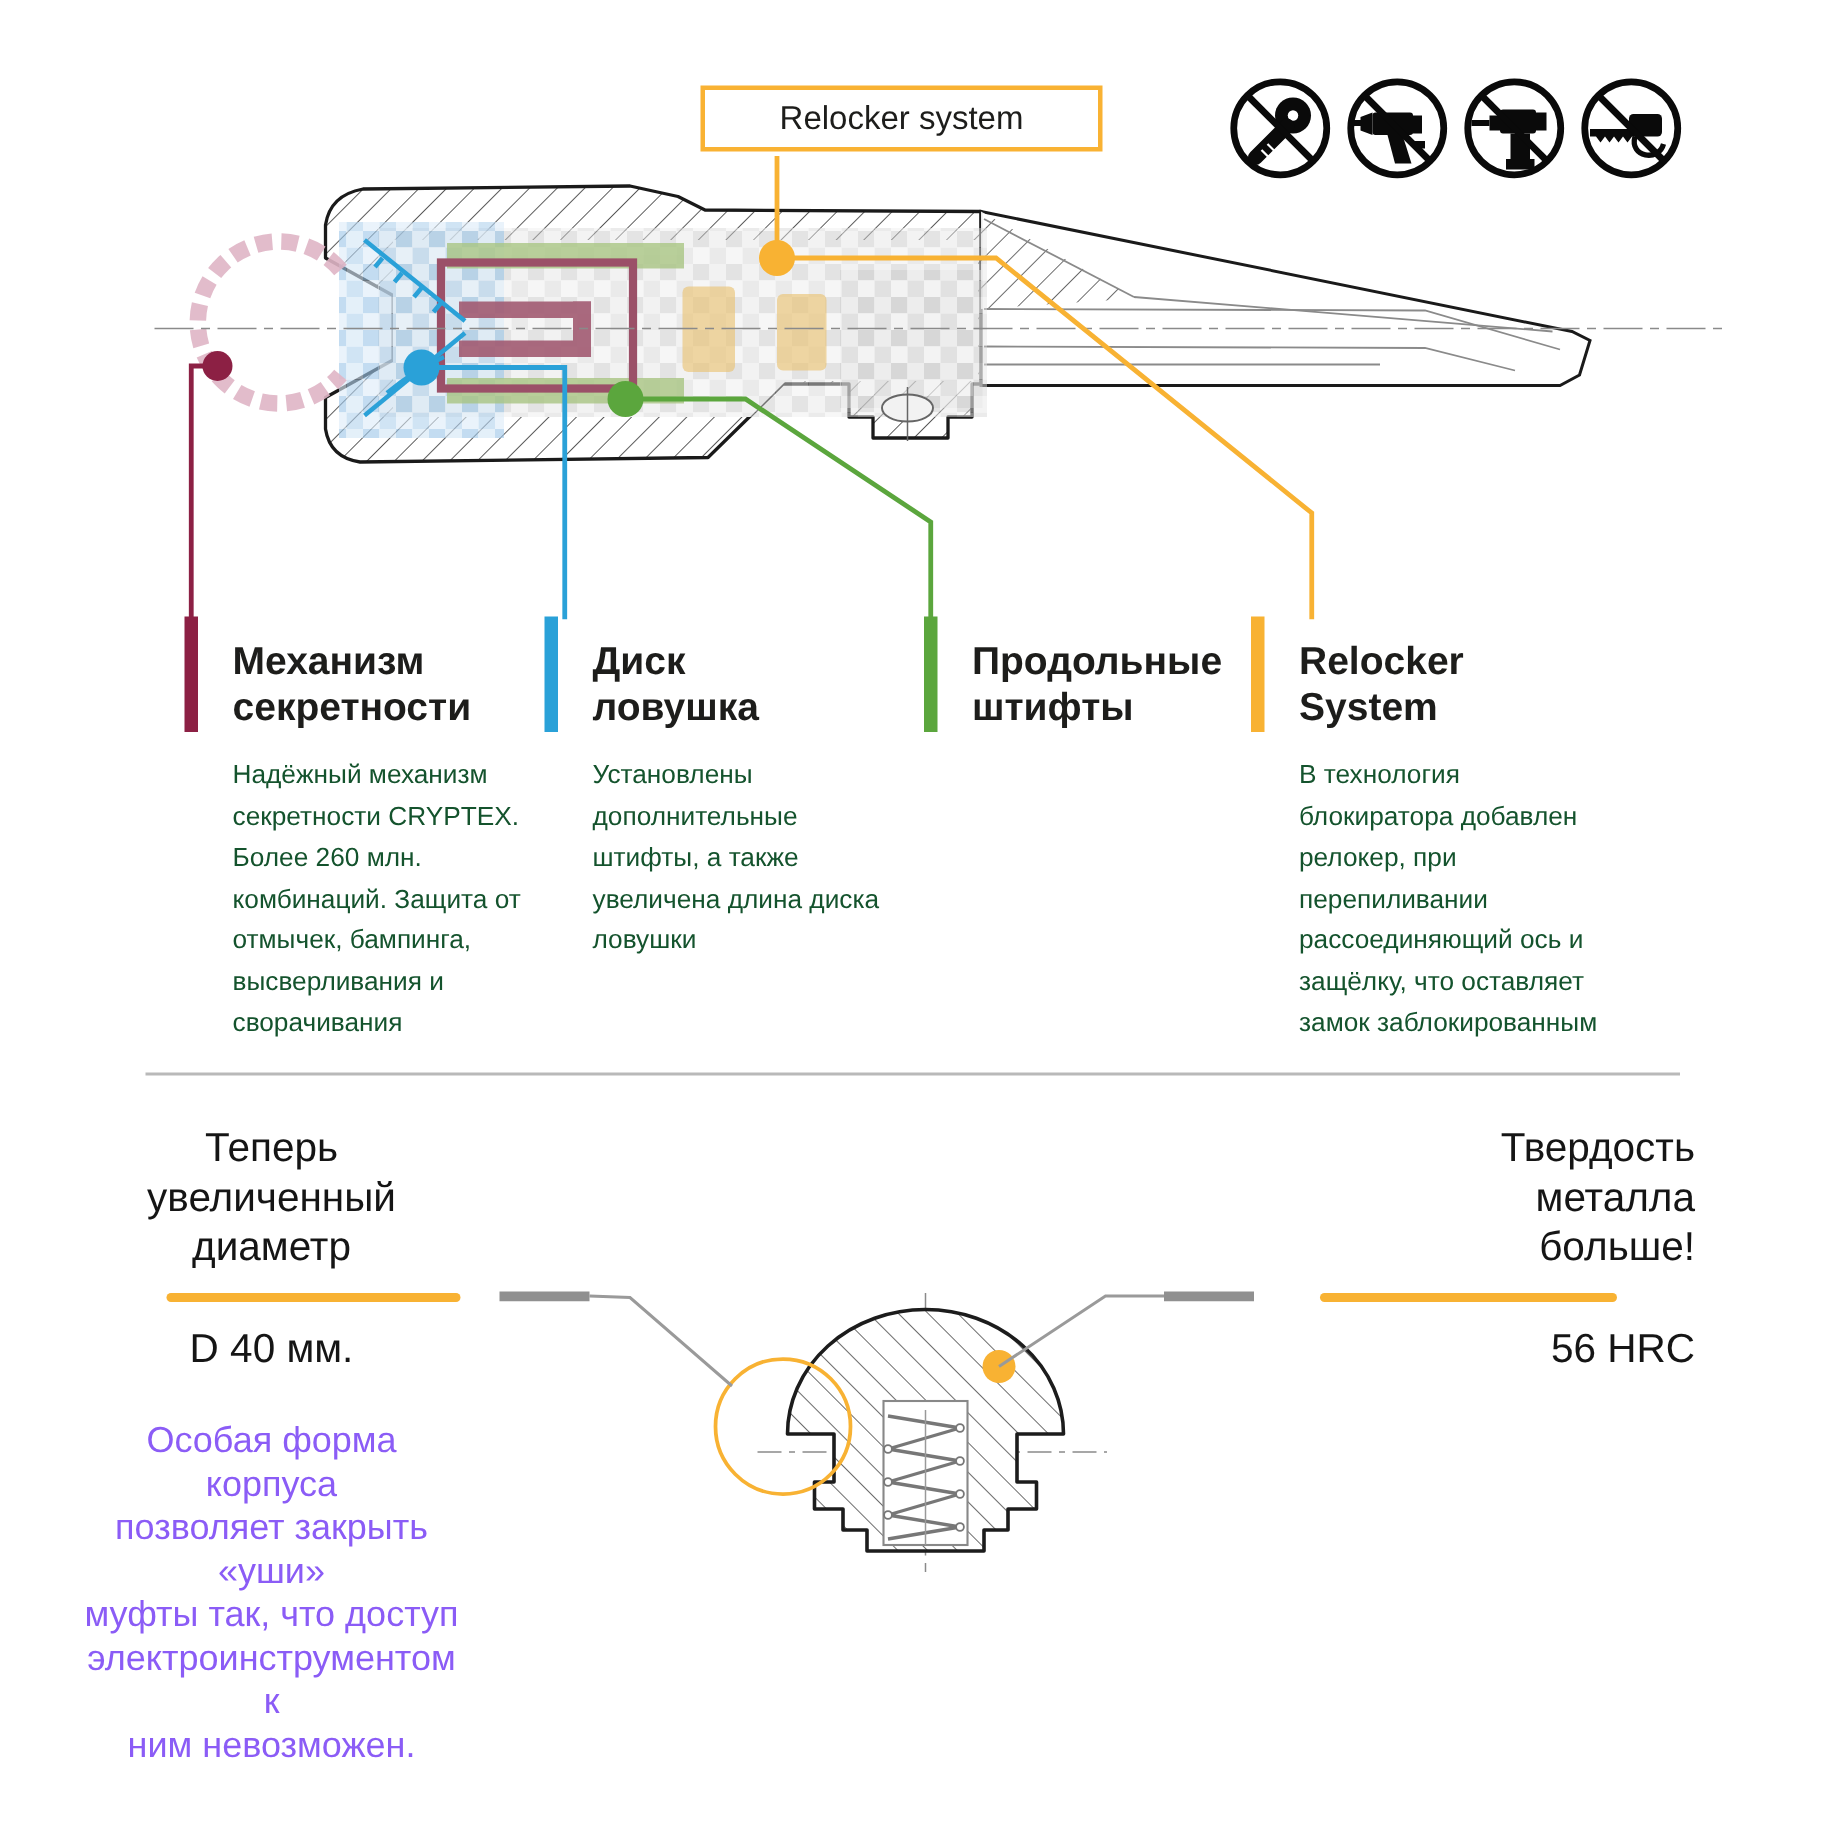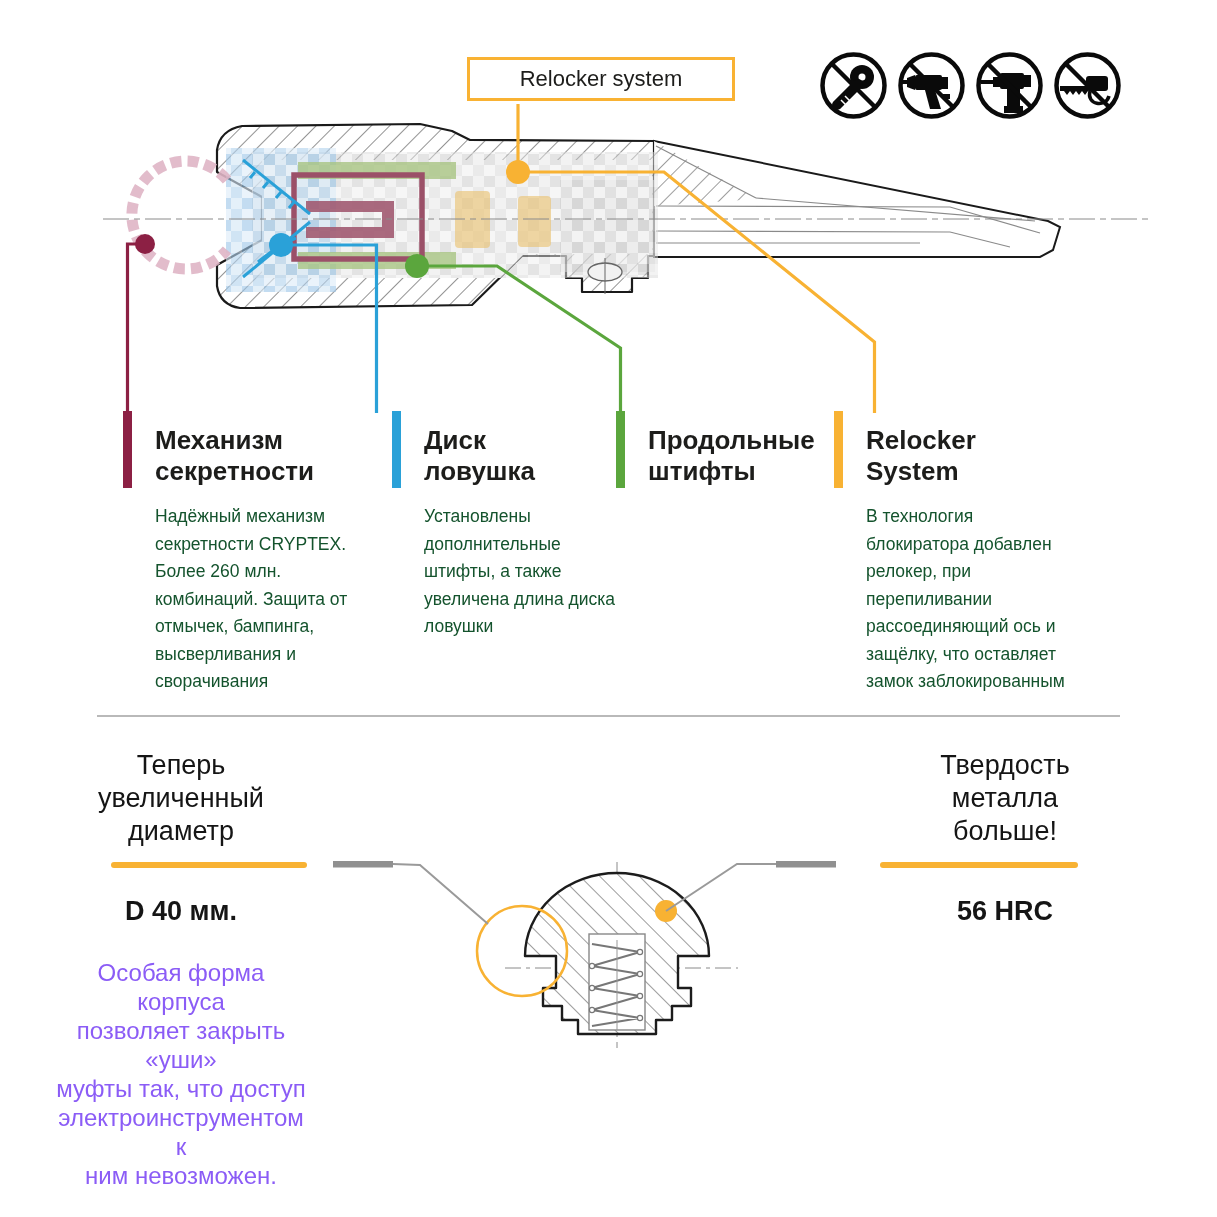--- a/index.html
+++ b/index.html
@@ -25,32 +25,32 @@
   .col{position:absolute;top:407px;width:250px}
   .col .bar{position:absolute;left:0;top:4px;width:9px;height:77px}
   .col h3{
     margin:0 0 0 32px;padding-top:18px;font-size:26px;line-height:31px;
     font-weight:700;color:#1d1d1b;white-space:pre-line;
   }
   .col p{
     margin:16px 0 0 32px;font-size:17.5px;line-height:27.5px;
     color:#14532d;white-space:pre-line;
   }
-  .col-1{left:123px}.col-2{left:392px}.col-3{left:616px}.col-4{left:834px}
+  .col-1{left:123px}.col-2{left:363px}.col-3{left:616px}.col-4{left:834px}
 
   .divider{left:97px;top:715px;width:1023px;height:2px;background:#b9b9b9}
 
   
   .bl{left:55px;top:749px;width:252px;text-align:center}
-  .br{left:880px;top:749px;width:250px;text-align:center}
+  .br{left:880px;top:749px;width:250px;text-align:right}
   .b-title{font-size:27px;line-height:33px;color:#151515;white-space:pre-line}
   .underline{height:6px;border-radius:3px;margin-top:14px;background:#f9b233}
   .bl .underline{width:196px;margin-left:auto}
   .br .underline{width:198px}
-  .b-value{font-size:27px;line-height:31px;font-weight:700;color:#151515;margin-top:28px}
+  .b-value{font-size:27px;line-height:31px;font-weight:400;color:#151515;margin-top:16px}
   .b-text{margin:31px 0 0;font-size:24px;line-height:29px;color:#8b5cf6;white-space:pre-line}
 
   svg.layer{position:absolute;z-index:1}
 </style>
 </head>
 <body>
 
 <svg class="layer" style="left:0;top:0" width="1217" height="413" viewBox="0 0 1217 413">
   <defs>
     <pattern id="hatch" width="13" height="13" patternUnits="userSpaceOnUse" patternTransform="rotate(45)">

